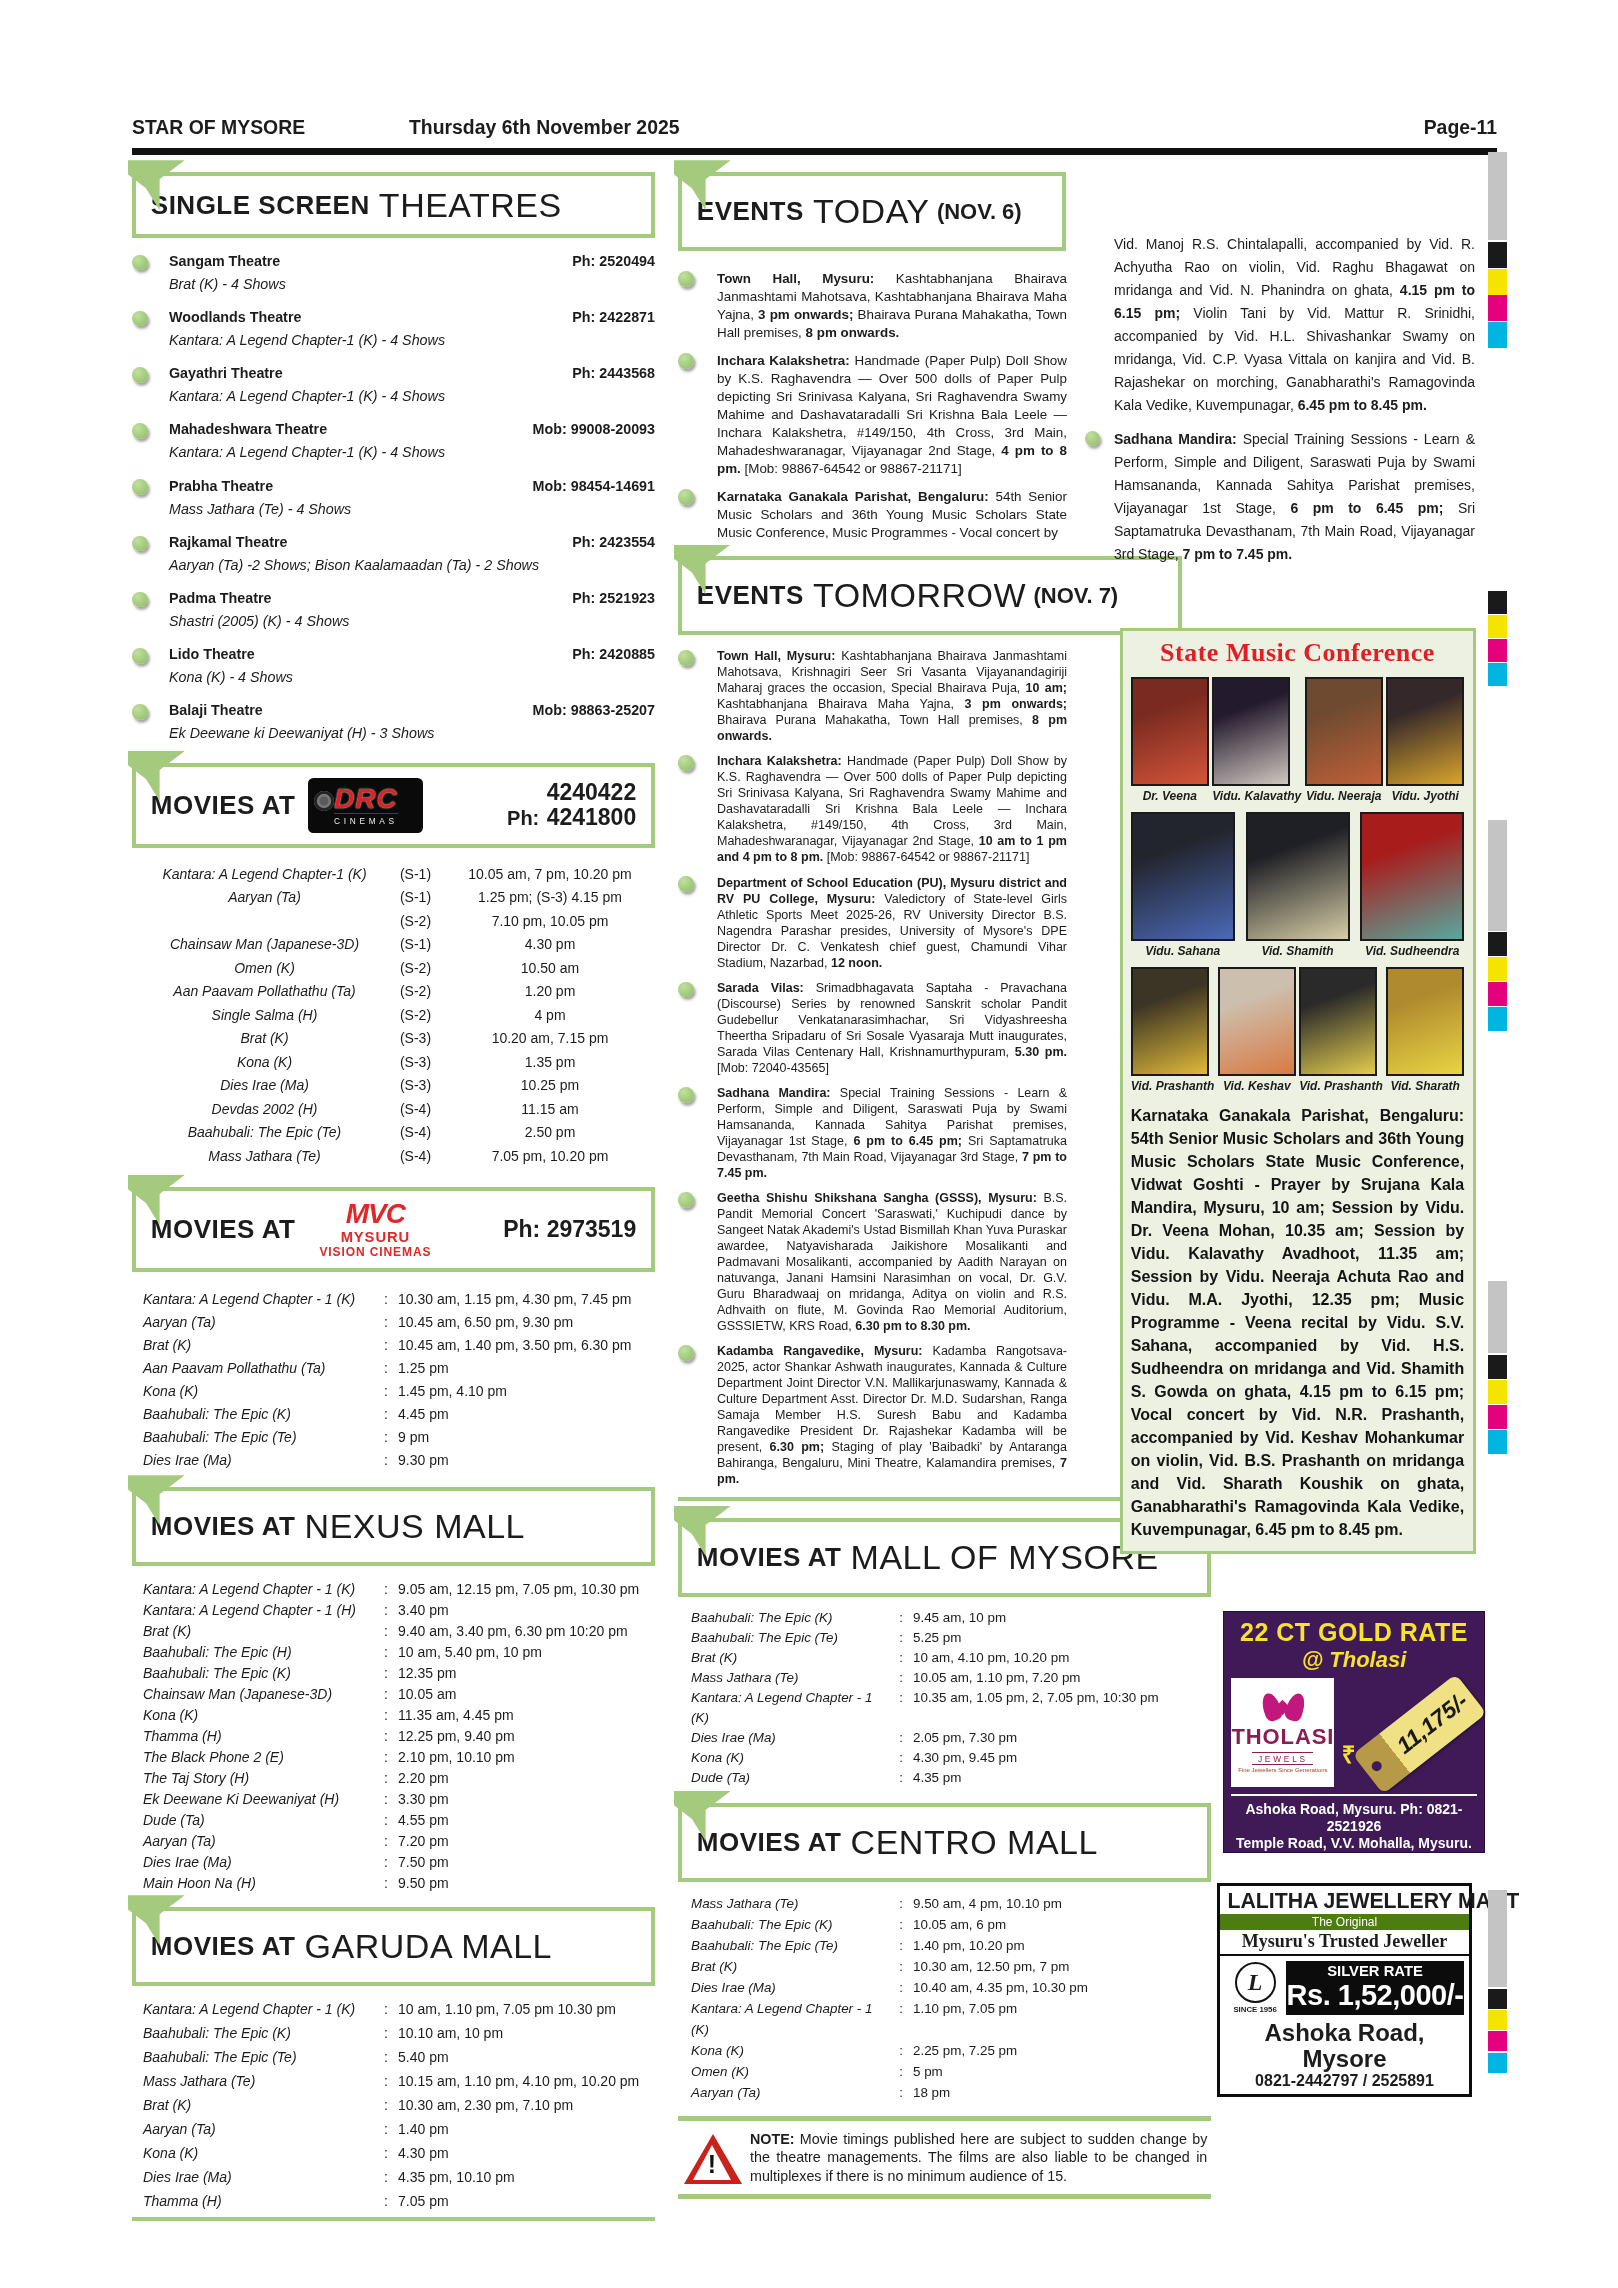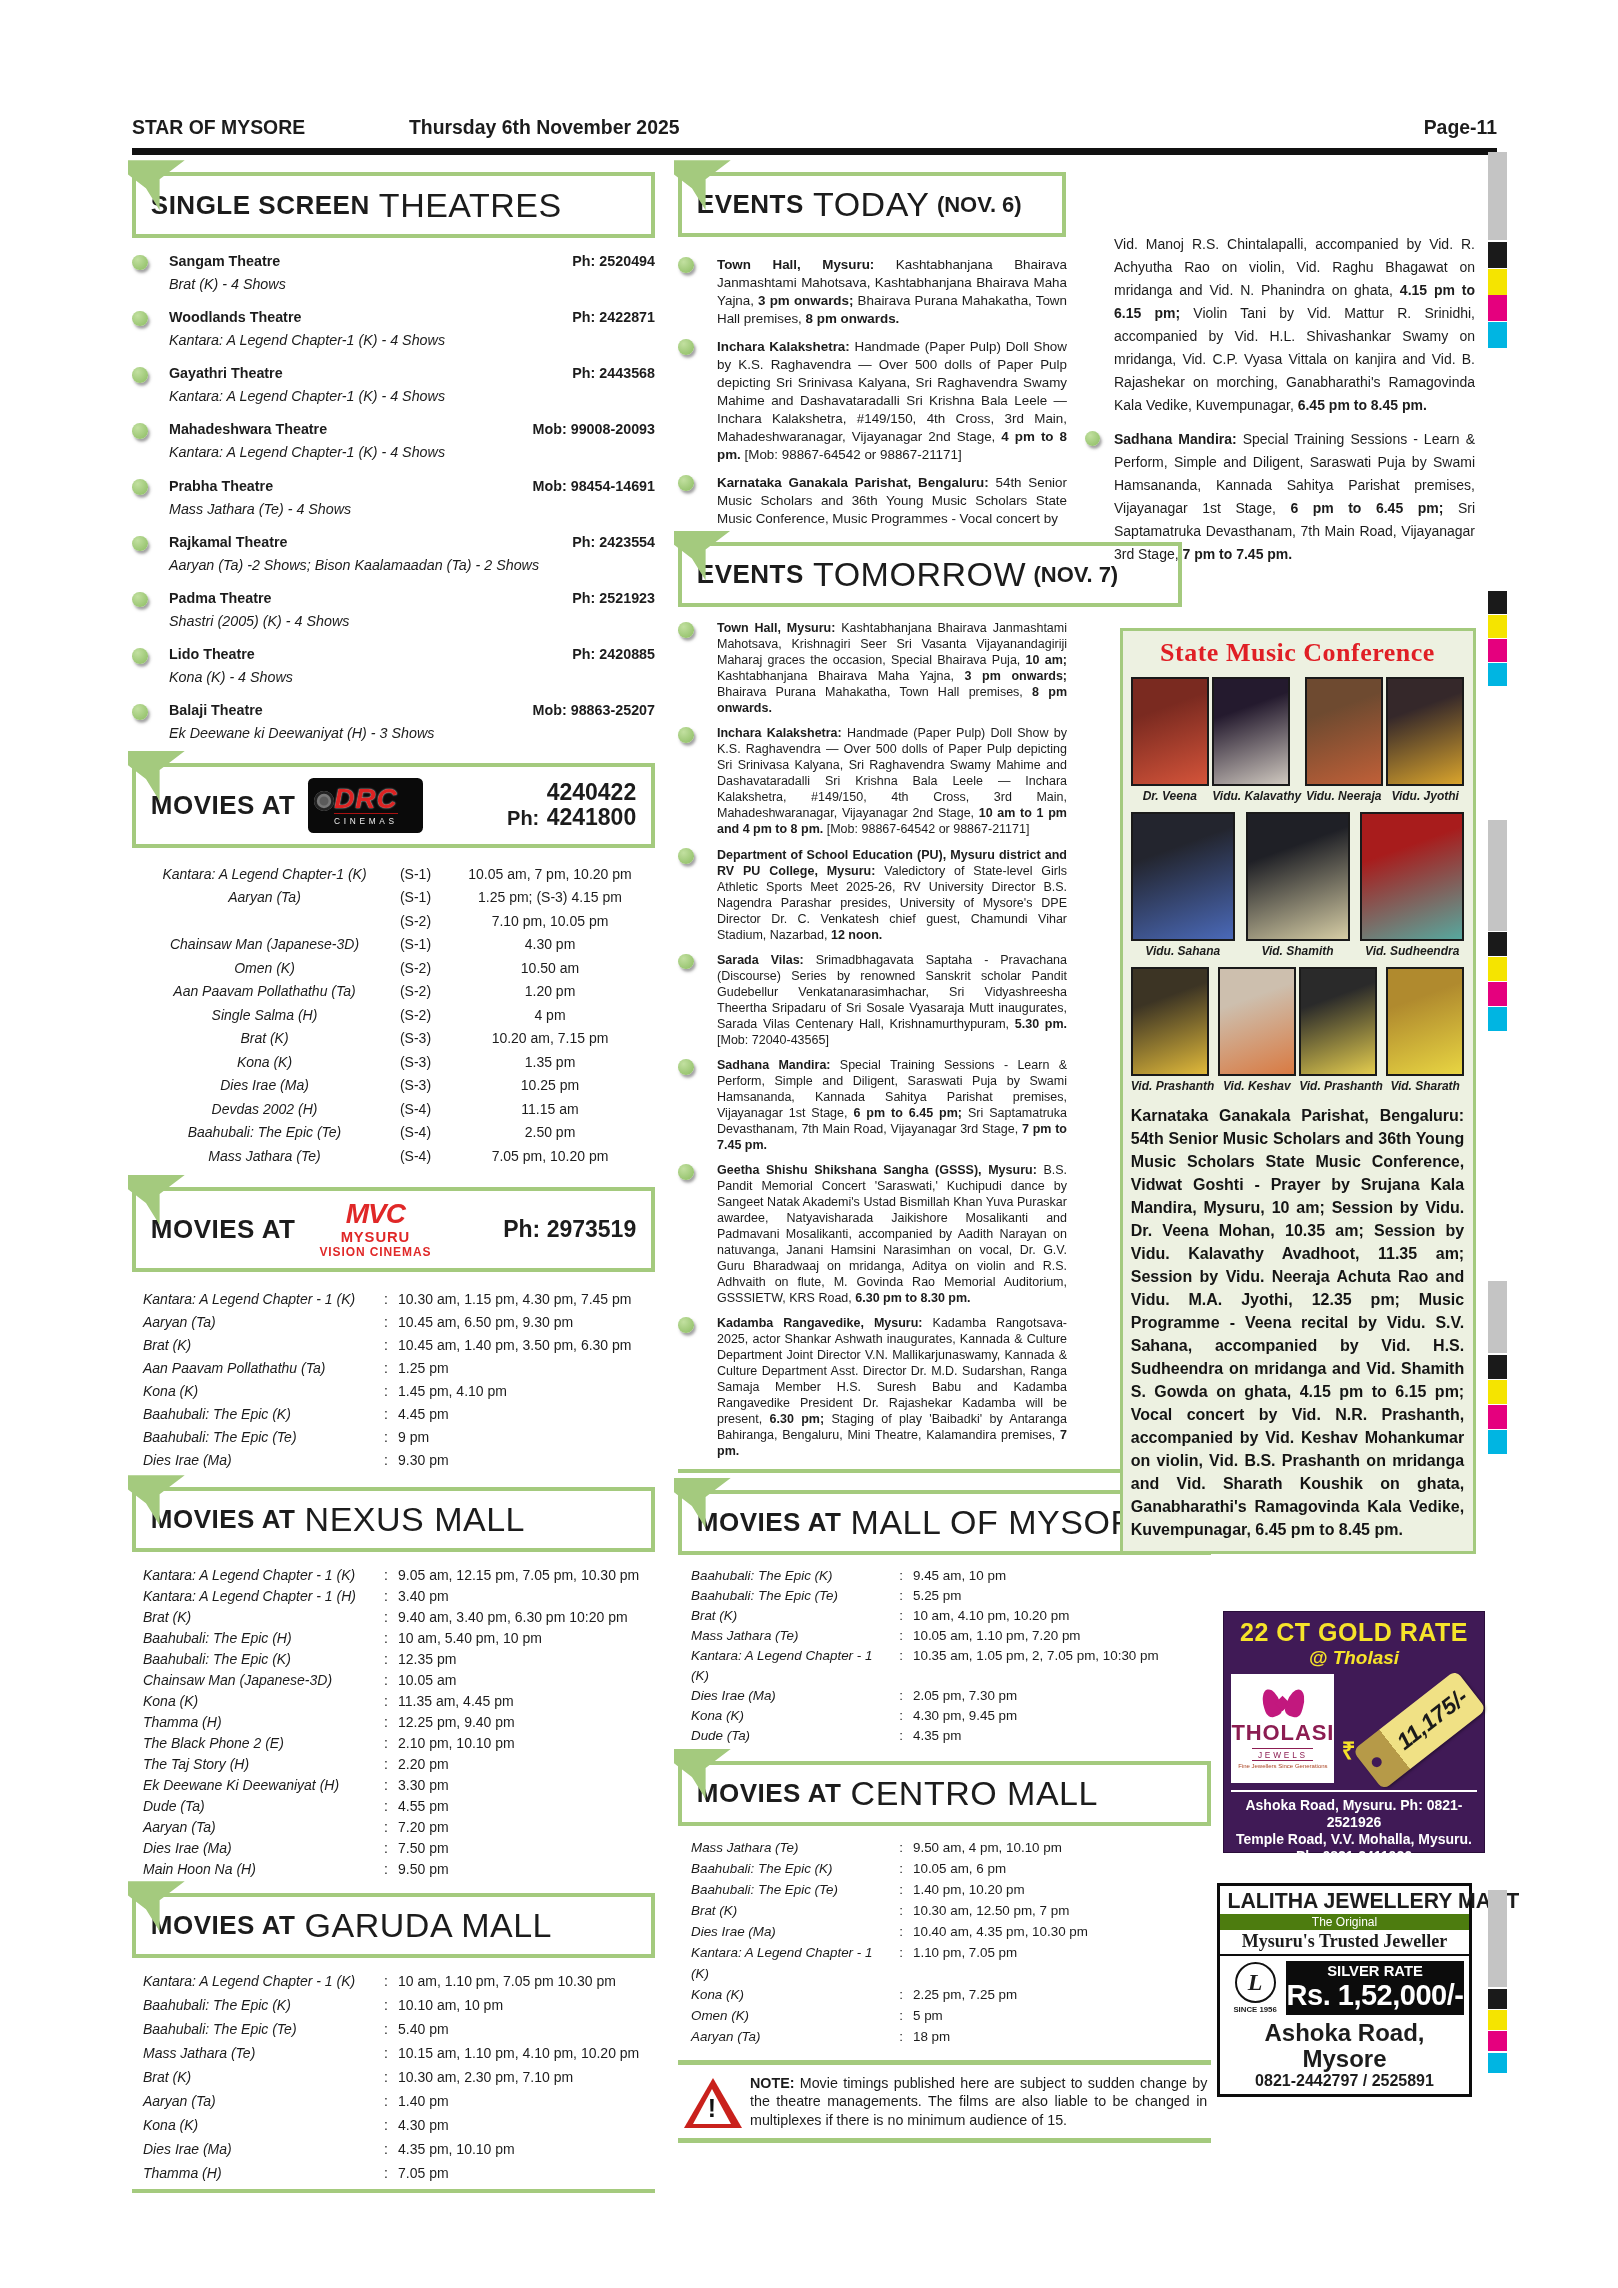--- a/index.html
+++ b/index.html
@@ -15,21 +15,21 @@
 
   
   .col{position:absolute;}
   .col-left{left:132px;top:172px;width:523px;}
   .col-mid{left:678px;top:172px;width:533px;}
   .col-right{left:1114px;top:233px;width:361px;}
 
   
   .box{position:relative;border:4.6px solid var(--g);background:#fff;display:flex;align-items:center;padding:0 14.8px;}
   .h1{height:66px;}
-  .h2{height:65px;}
+  .h2{height:79px;}
   .hlogo{height:85px;}
   .flag{position:absolute;top:-15.7px;left:-8.3px;width:57px;height:50px;background:var(--g);
         clip-path:polygon(0 0,100% 0,56% 38%,56% 100%,32% 56%,0 28%);}
   .hb{font-weight:bold;font-size:26px;letter-spacing:0.5px;white-space:nowrap;}
   .hl{font-size:34px;font-weight:normal;letter-spacing:0.5px;margin-left:9.2px;white-space:nowrap;}
   .hs{font-weight:bold;font-size:22px;margin-left:7.4px;white-space:nowrap;}
 
   
   .bullet{position:absolute;left:0;top:1.8px;width:15.7px;height:15.7px;border-radius:50%;
           background:radial-gradient(circle at 35% 30%,#c2e0a0,#8abb60);
@@ -107,21 +107,21 @@
   .photo{border:2.3px solid #1a1a1a;}
   .s .photo{width:78px;height:109px;}
   .m .photo{width:104px;height:129px;}
   .mc-cap{font-size:12px;font-weight:bold;font-style:italic;margin-top:3.7px;white-space:nowrap;}
   .mc-article{margin-top:11px;font-size:16px;line-height:23px;font-weight:bold;text-align:justify;color:#141414;}
 
   
   .gold{position:absolute;top:1378px;left:109px;width:262px;height:242px;background:#401a56;
         border:1.8px solid #2a0e3a;color:#fff;text-align:center;padding:5.5px 7.4px;}
   .gold-t{color:#f6e32a;font-weight:bold;font-size:25px;letter-spacing:0.5px;}
-  .gold-s{color:#f6e32a;font-weight:bold;font-style:italic;font-size:19px;}
+  .gold-s{color:#f6e32a;font-weight:bold;font-style:italic;font-size:22px;}
   .gold-body{display:flex;margin-top:5.5px;height:109px;}
   .tholasi{width:103px;background:#fff;color:#8c1d52;display:flex;flex-direction:column;align-items:center;justify-content:center;}
   .peas{display:flex;align-items:center;height:31px;}
   .pea{width:16.6px;height:28px;background:#c2187e;border-radius:60% 60% 45% 45%/70% 70% 30% 30%;}
   .pea.l{transform:rotate(-18deg);margin-right:-3.7px;}
   .pea.r{transform:rotate(18deg);margin-left:-3.7px;}
   .dia{width:11px;height:11px;background:#c2187e;transform:rotate(45deg);margin:0 1.8px;}
   .th-name{font-family:Liberation Sans, sans-serif;font-weight:bold;font-size:22px;letter-spacing:0.9px;margin-top:1px;}
   .th-sub{font-size:8.3px;letter-spacing:2.8px;border-top:0.9px solid #8c1d52;border-bottom:0.9px solid #8c1d52;padding:0.9px 5.5px;margin-top:1.8px;}
   .th-tag{font-size:6px;margin-top:1.8px;color:#a42;}

